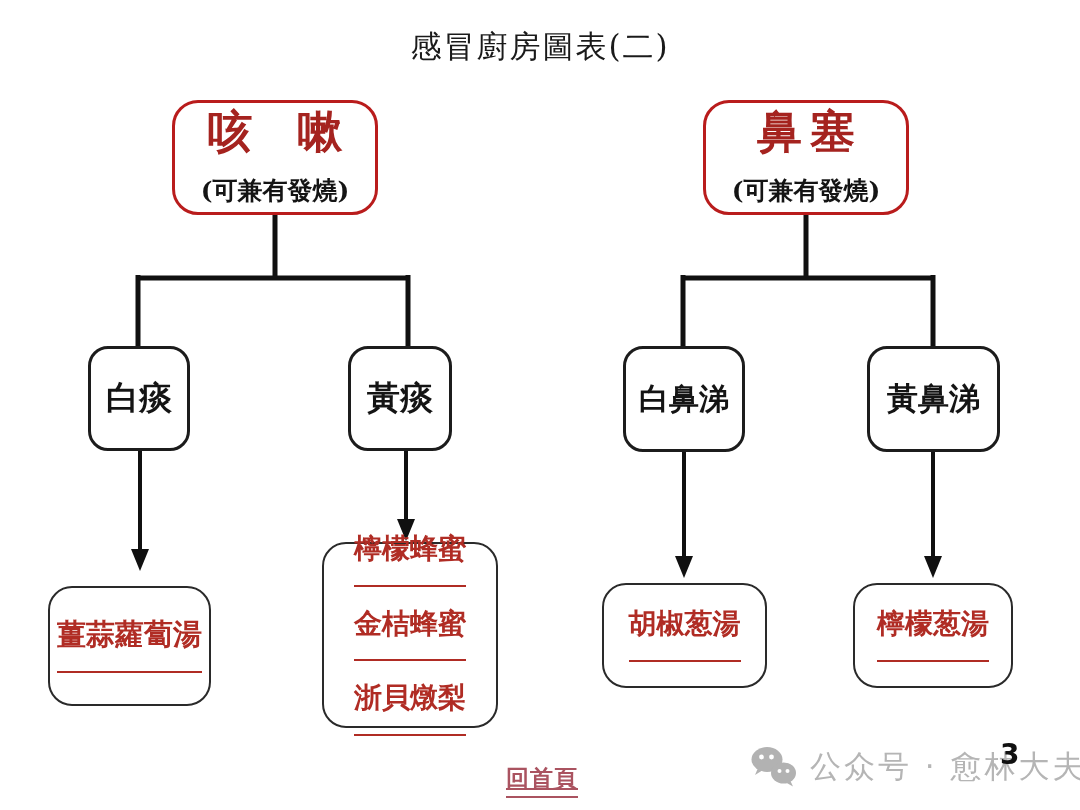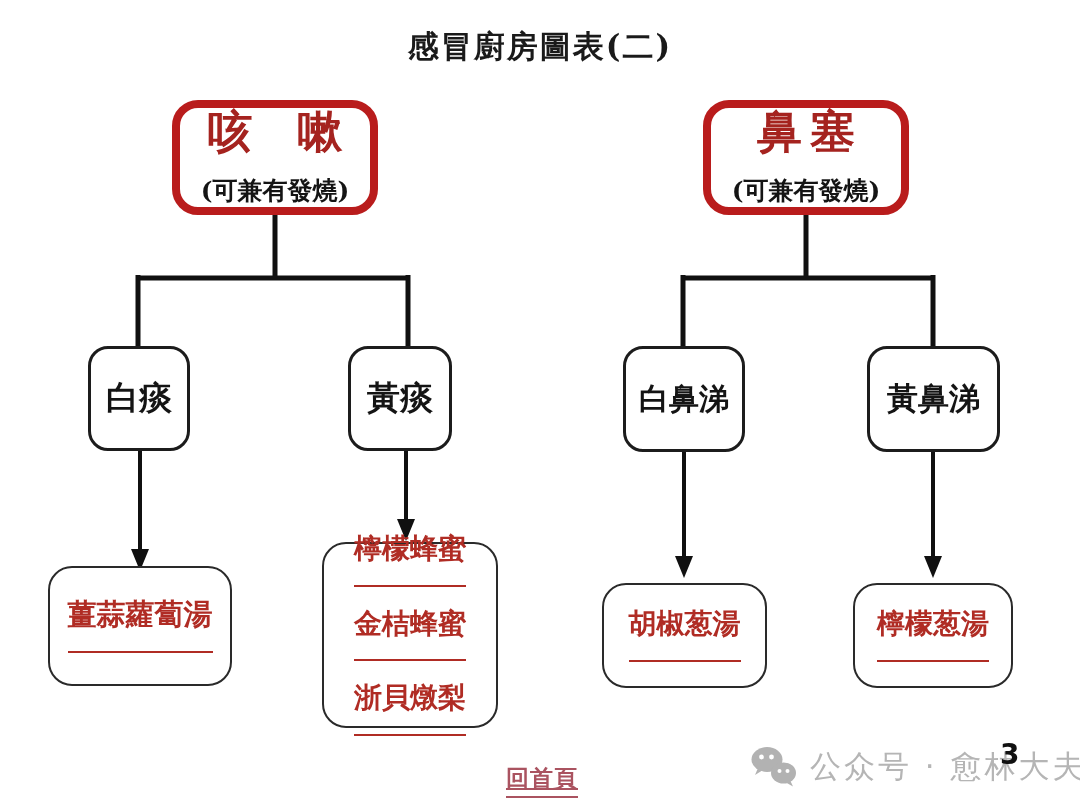--- a/index.html
+++ b/index.html
@@ -4,30 +4,30 @@
 <style>
   * { margin:0; padding:0; box-sizing:border-box; }
   html,body { background:#e8e8e8; }
   body { font-family:"DejaVu Serif", serif; }
   .canvas {
     position:relative; width:1080px; height:810px;
     background:#ffffff; overflow:hidden; margin:0 auto;
   }
   .title {
     position:absolute; left:0; right:0; top:26px;
-    text-align:center; font-size:31px; font-weight:bold; color:#1a1a1a;
+    text-align:center; font-size:31px; font-weight:normal; color:#1a1a1a;
     letter-spacing:2px;
   }
   svg.wires { position:absolute; left:0; top:0; z-index:1; }
   .node {
     position:absolute; background:#fff; z-index:2;
     display:flex; flex-direction:column; align-items:center; justify-content:center;
     text-align:center;
   }
-  .root-node { border:8px solid #b91c1c; border-radius:26px; }
+  .root-node { border:3px solid #b91c1c; border-radius:26px; }
   .root-title { font-size:45px; font-weight:bold; color:#a5231f; line-height:1.05; }
   .root-sub { font-size:25px; font-weight:bold; color:#141414; margin-top:19px; white-space:nowrap; }
   .mid-node { border:3px solid #1c1c1c; border-radius:20px; }
   .mid-label { font-size:33px; font-weight:bold; color:#141414; white-space:nowrap; }
   .leaf-node { border:2.5px solid #2a2a2a; border-radius:24px; }
   .remedy {
     font-size:29px; font-weight:bold; color:#b02c24;
     border-bottom:2.5px solid #b02c24; padding-bottom:20px;
     white-space:nowrap; line-height:1.1;
   }
@@ -97,21 +97,21 @@
   </div>
 
   <div class="node mid-node" style="left:623px; top:346px; width:122px; height:106px;">
     <div class="mid-label" style="font-size:30px;">白鼻涕</div>
   </div>
 
   <div class="node mid-node" style="left:867px; top:346px; width:133px; height:106px;">
     <div class="mid-label" style="font-size:31px;">黃鼻涕</div>
   </div>
 
-  <div class="node leaf-node" style="left:48px; top:566px; width:184px; height:120px;align-items:center;">
+  <div class="node leaf-node" style="left:48px; top:586px; width:163px; height:120px;align-items:center;">
     <span class="remedy">薑蒜蘿蔔湯</span>
   </div>
 
   <div class="node leaf-node leaf-multi" style="left:322px; top:542px; width:176px; height:186px;">
     <span class="remedy">檸檬蜂蜜</span>
     <span class="remedy">金桔蜂蜜</span>
     <span class="remedy">浙貝燉梨</span>
   </div>
 
   <div class="node leaf-node" style="left:602px; top:583px; width:165px; height:105px;">

